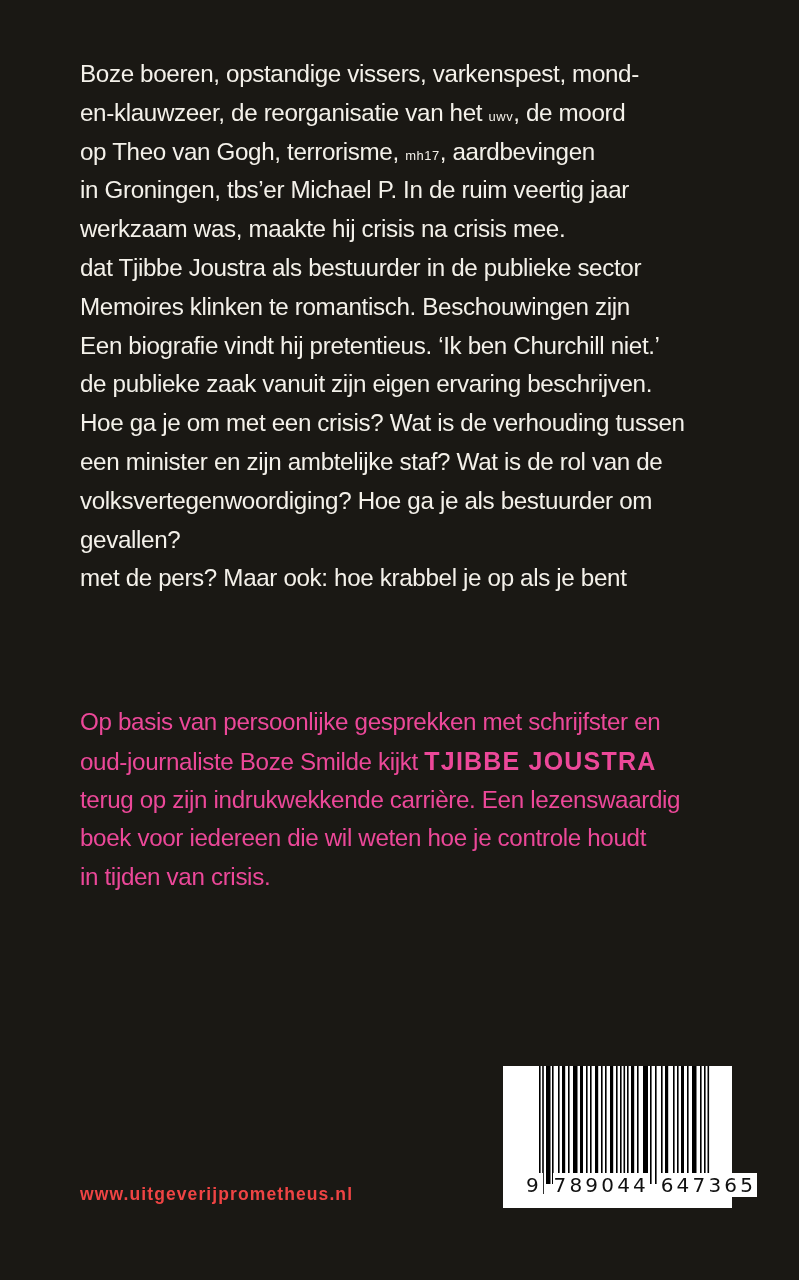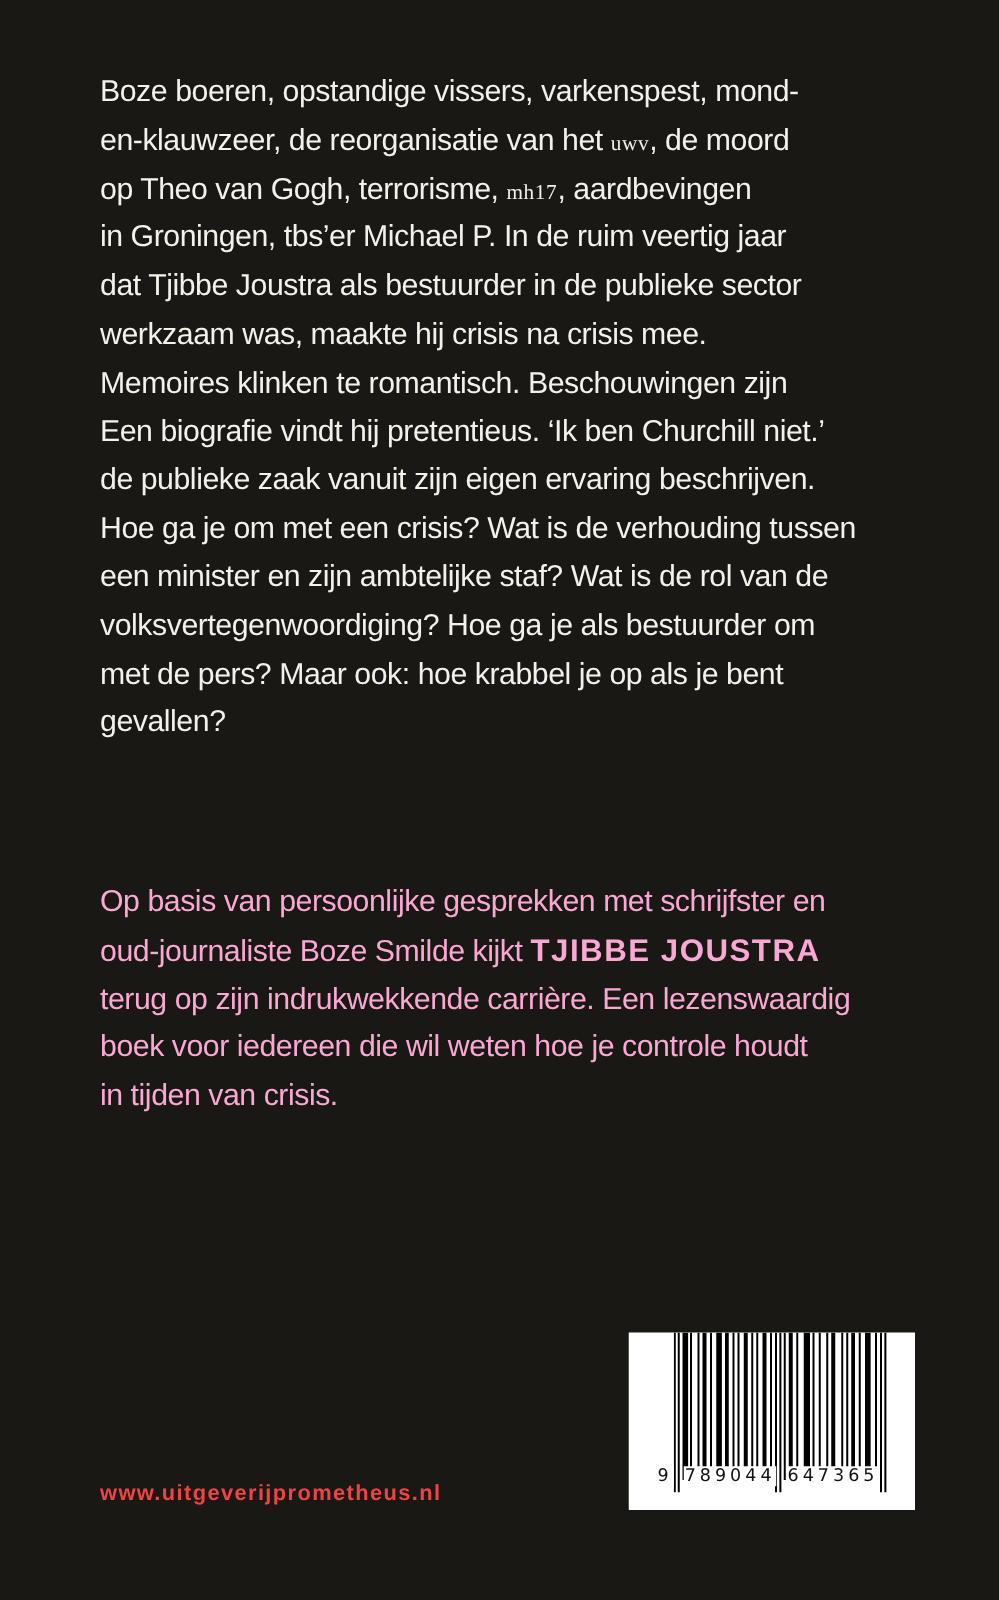--- a/index.html
+++ b/index.html
@@ -10,60 +10,60 @@
     font-family: "Liberation Sans", "DejaVu Sans", sans-serif;
   }
   .cover { position: absolute; left: 0; top: 0; width: 799px; height: 916px; background: #1a1814; }
   .para { position: absolute; left: 80px; }
   .line {
     display: block; white-space: nowrap;
     height: 38.8px; line-height: 38.8px;
     font-size: 24.2px; letter-spacing: -0.35px;
   }
   .p1 { top: 55px; color: #f4f1ea; }
-  .p2 { top: 703px; color: #f9a8d4; }
-  .sc { font-size: 17px; letter-spacing: 0.5px; font-family: Liberation Serif, serif; }
+  .p2 { top: 703px; color: #ec4899; }
+  .sc { font-size: 13px; letter-spacing: 0.5px; }
   .name { font-weight: bold; letter-spacing: 1.2px; font-size: 25px; }
   .url {
     position: absolute; left: 80px; top: 1184px;
     color: #ef4444; font-weight: bold; font-size: 17.5px; letter-spacing: 1.1px;
     white-space: nowrap;
   }
   .barcode {
     position: absolute; left: 503px; top: 1066px; width: 229px; height: 142px;
     background: #ffffff;
   }
   .bars { position: absolute; left: 36px; top: 0; width: 173px; height: 128px; }
   .isbn {
     position: absolute; left: 22px; top: 107px; height: 22px;
-    font-family: "DejaVu Sans", sans-serif; font-size: 14px; color: #111;
+    font-family: "DejaVu Sans", sans-serif; font-size: 20px; color: #111;
     background: transparent; white-space: nowrap; letter-spacing: 3.2px;
   }
   .isbn span { background: #fff; padding: 0 1px; }
 </style>
 </head>
 <body>
 
 <div class="cover">
 
   <div class="para p1">
     <span class="line">Boze boeren, opstandige vissers, varkenspest, mond-</span>
     <span class="line"><span>en-klauwzeer, de reorganisatie van het </span><span class="sc">uwv</span><span>, de moord</span></span>
     <span class="line"><span>op Theo van Gogh, terrorisme, </span><span class="sc">mh17</span><span>, aardbevingen</span></span>
     <span class="line">in Groningen, tbs’er Michael P. In de ruim veertig jaar</span>
+    <span class="line">werkzaam was, maakte hij crisis na crisis mee.</span>
     <span class="line">dat Tjibbe Joustra als bestuurder in de publieke sector</span>
-    <span class="line">werkzaam was, maakte hij crisis na crisis mee.</span>
     <span class="line">Memoires klinken te romantisch. Beschouwingen zijn</span>
     <span class="line">Een biografie vindt hij pretentieus. ‘Ik ben Churchill niet.’</span>
     <span class="line">de publieke zaak vanuit zijn eigen ervaring beschrijven.</span>
     <span class="line">Hoe ga je om met een crisis? Wat is de verhouding tussen</span>
     <span class="line">een minister en zijn ambtelijke staf? Wat is de rol van de</span>
     <span class="line">volksvertegenwoordiging? Hoe ga je als bestuurder om</span>
+    <span class="line">gevallen?</span>
     <span class="line">met de pers? Maar ook: hoe krabbel je op als je bent</span>
-    <span class="line">gevallen?</span>
   </div>
 
   <div class="para p2">
     <span class="line">Op basis van persoonlijke gesprekken met schrijfster en</span>
     <span class="line"><span>oud-journaliste Boze Smilde kijkt </span><span class="name">TJIBBE JOUSTRA</span></span>
     <span class="line">terug op zijn indrukwekkende carrière. Een lezenswaardig</span>
     <span class="line">boek voor iedereen die wil weten hoe je controle houdt</span>
     <span class="line">in tijden van crisis.</span>
   </div>
 

